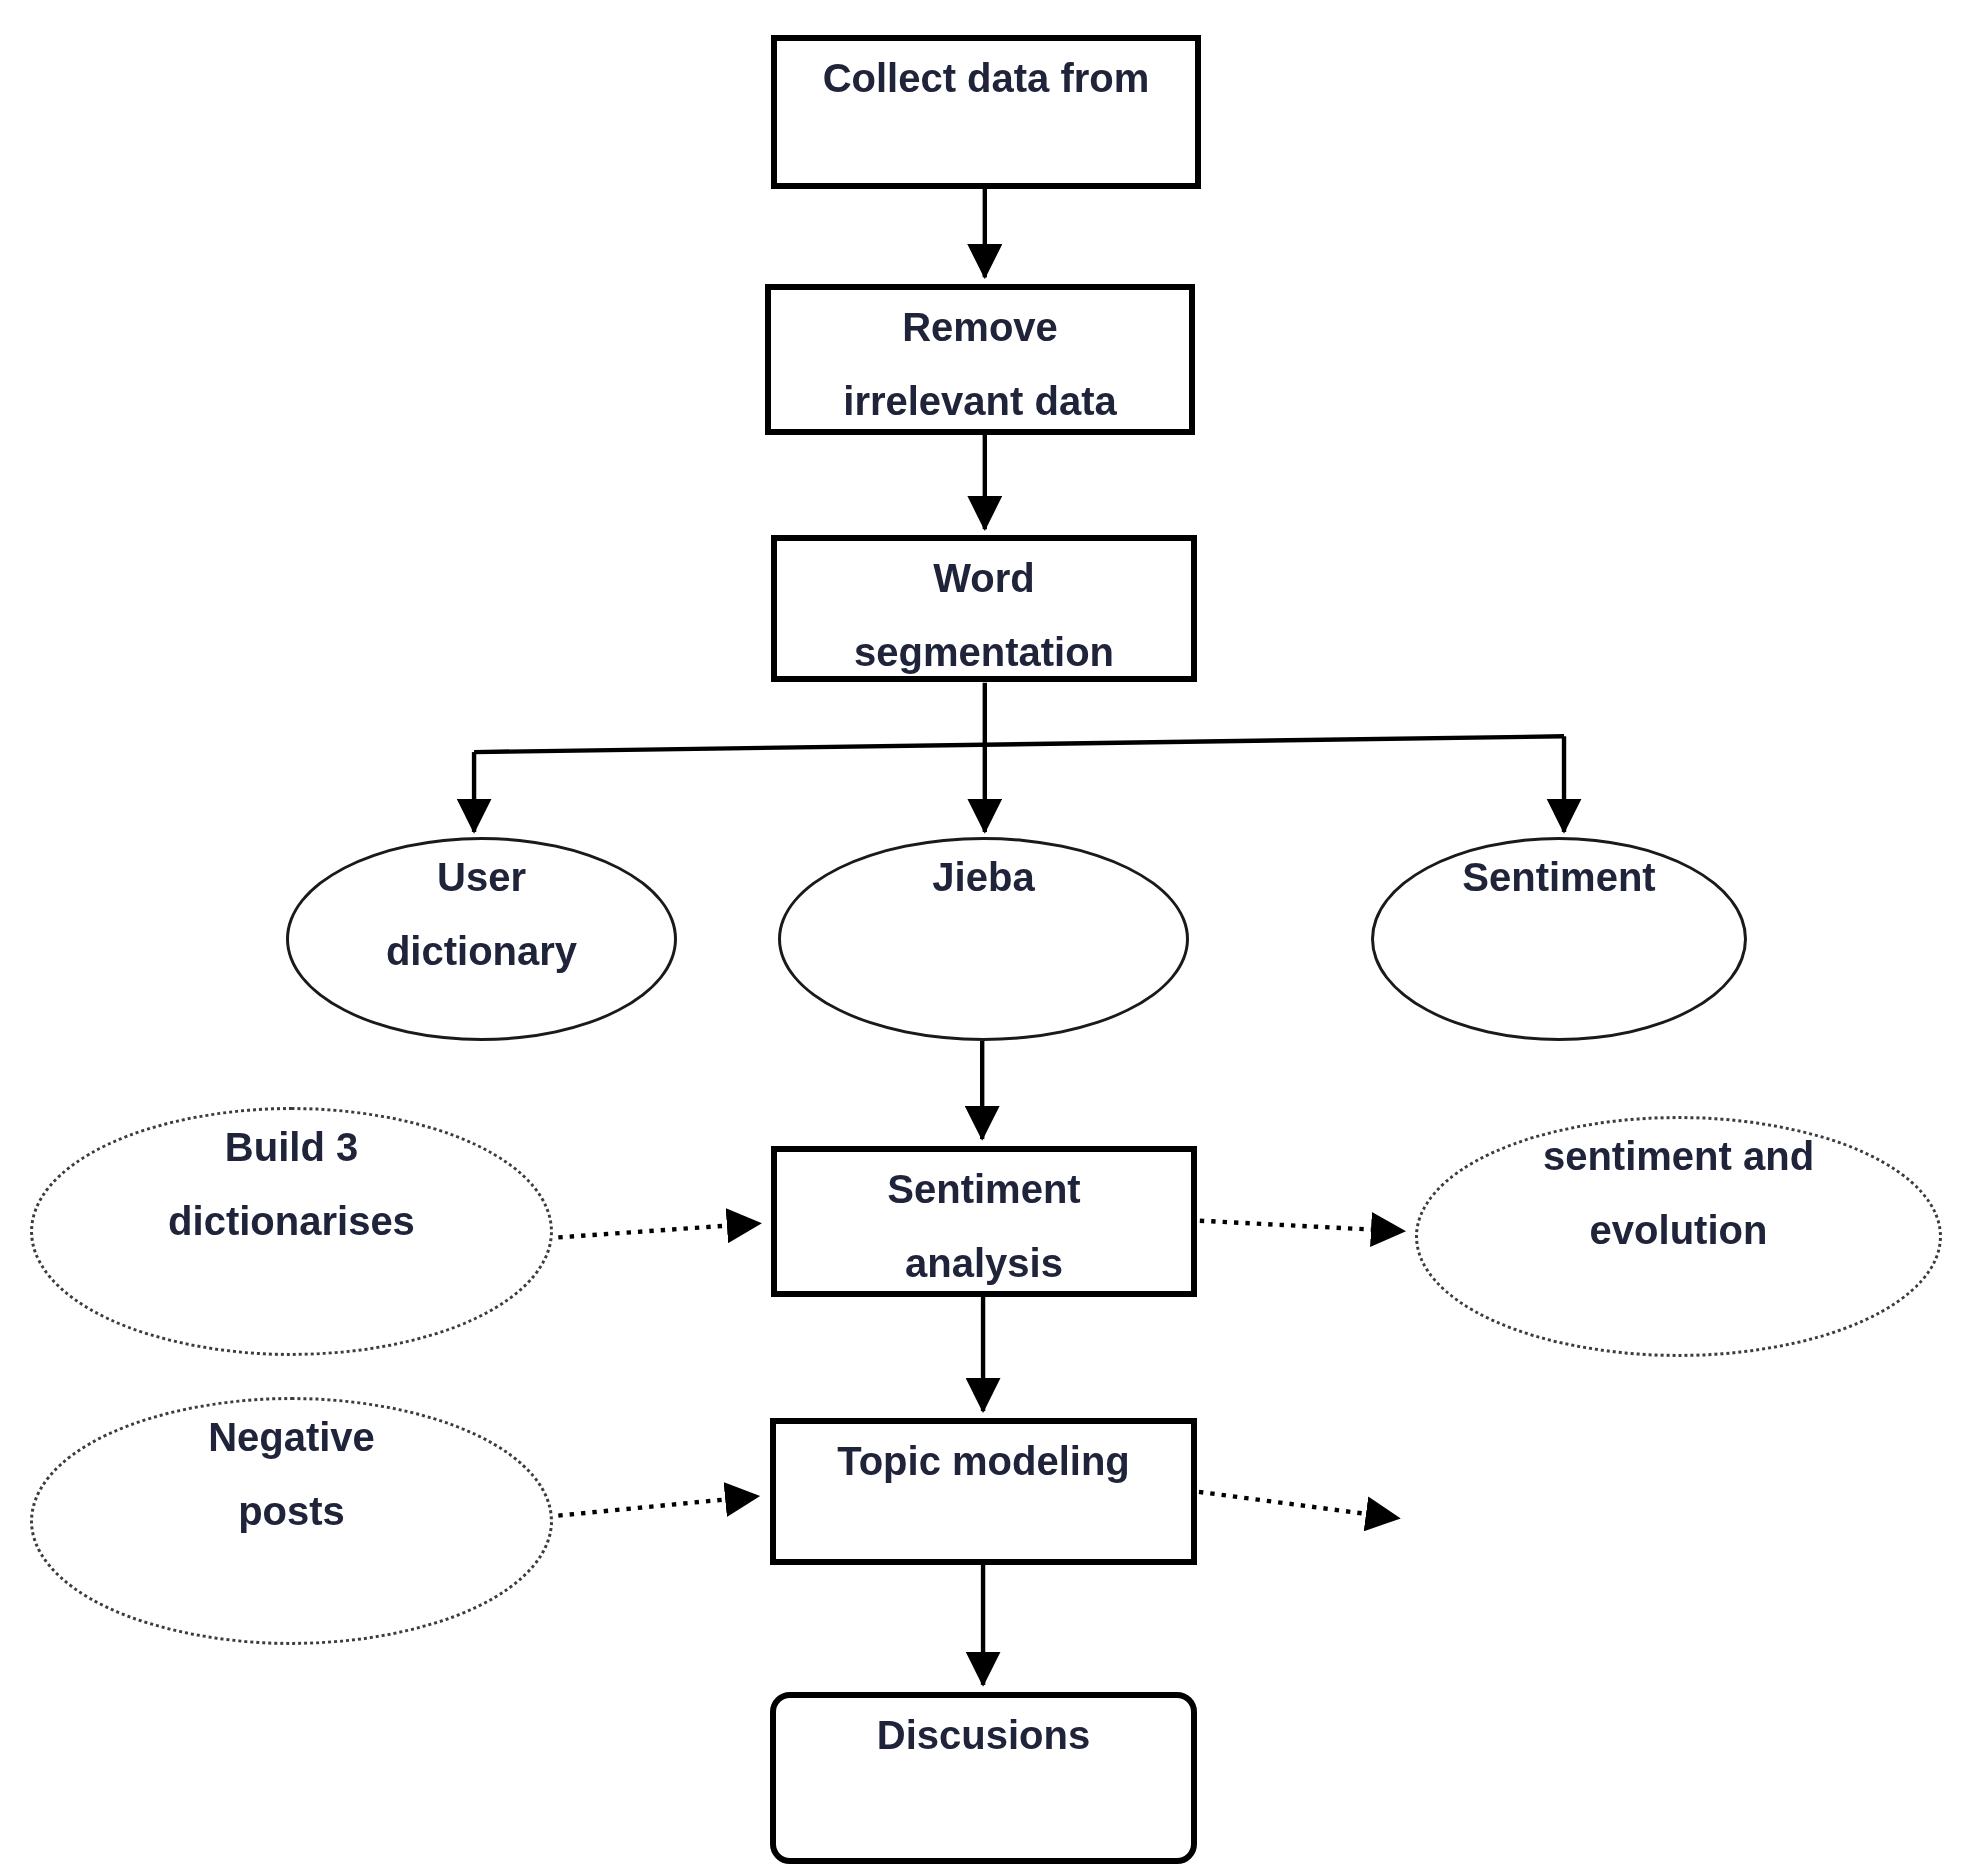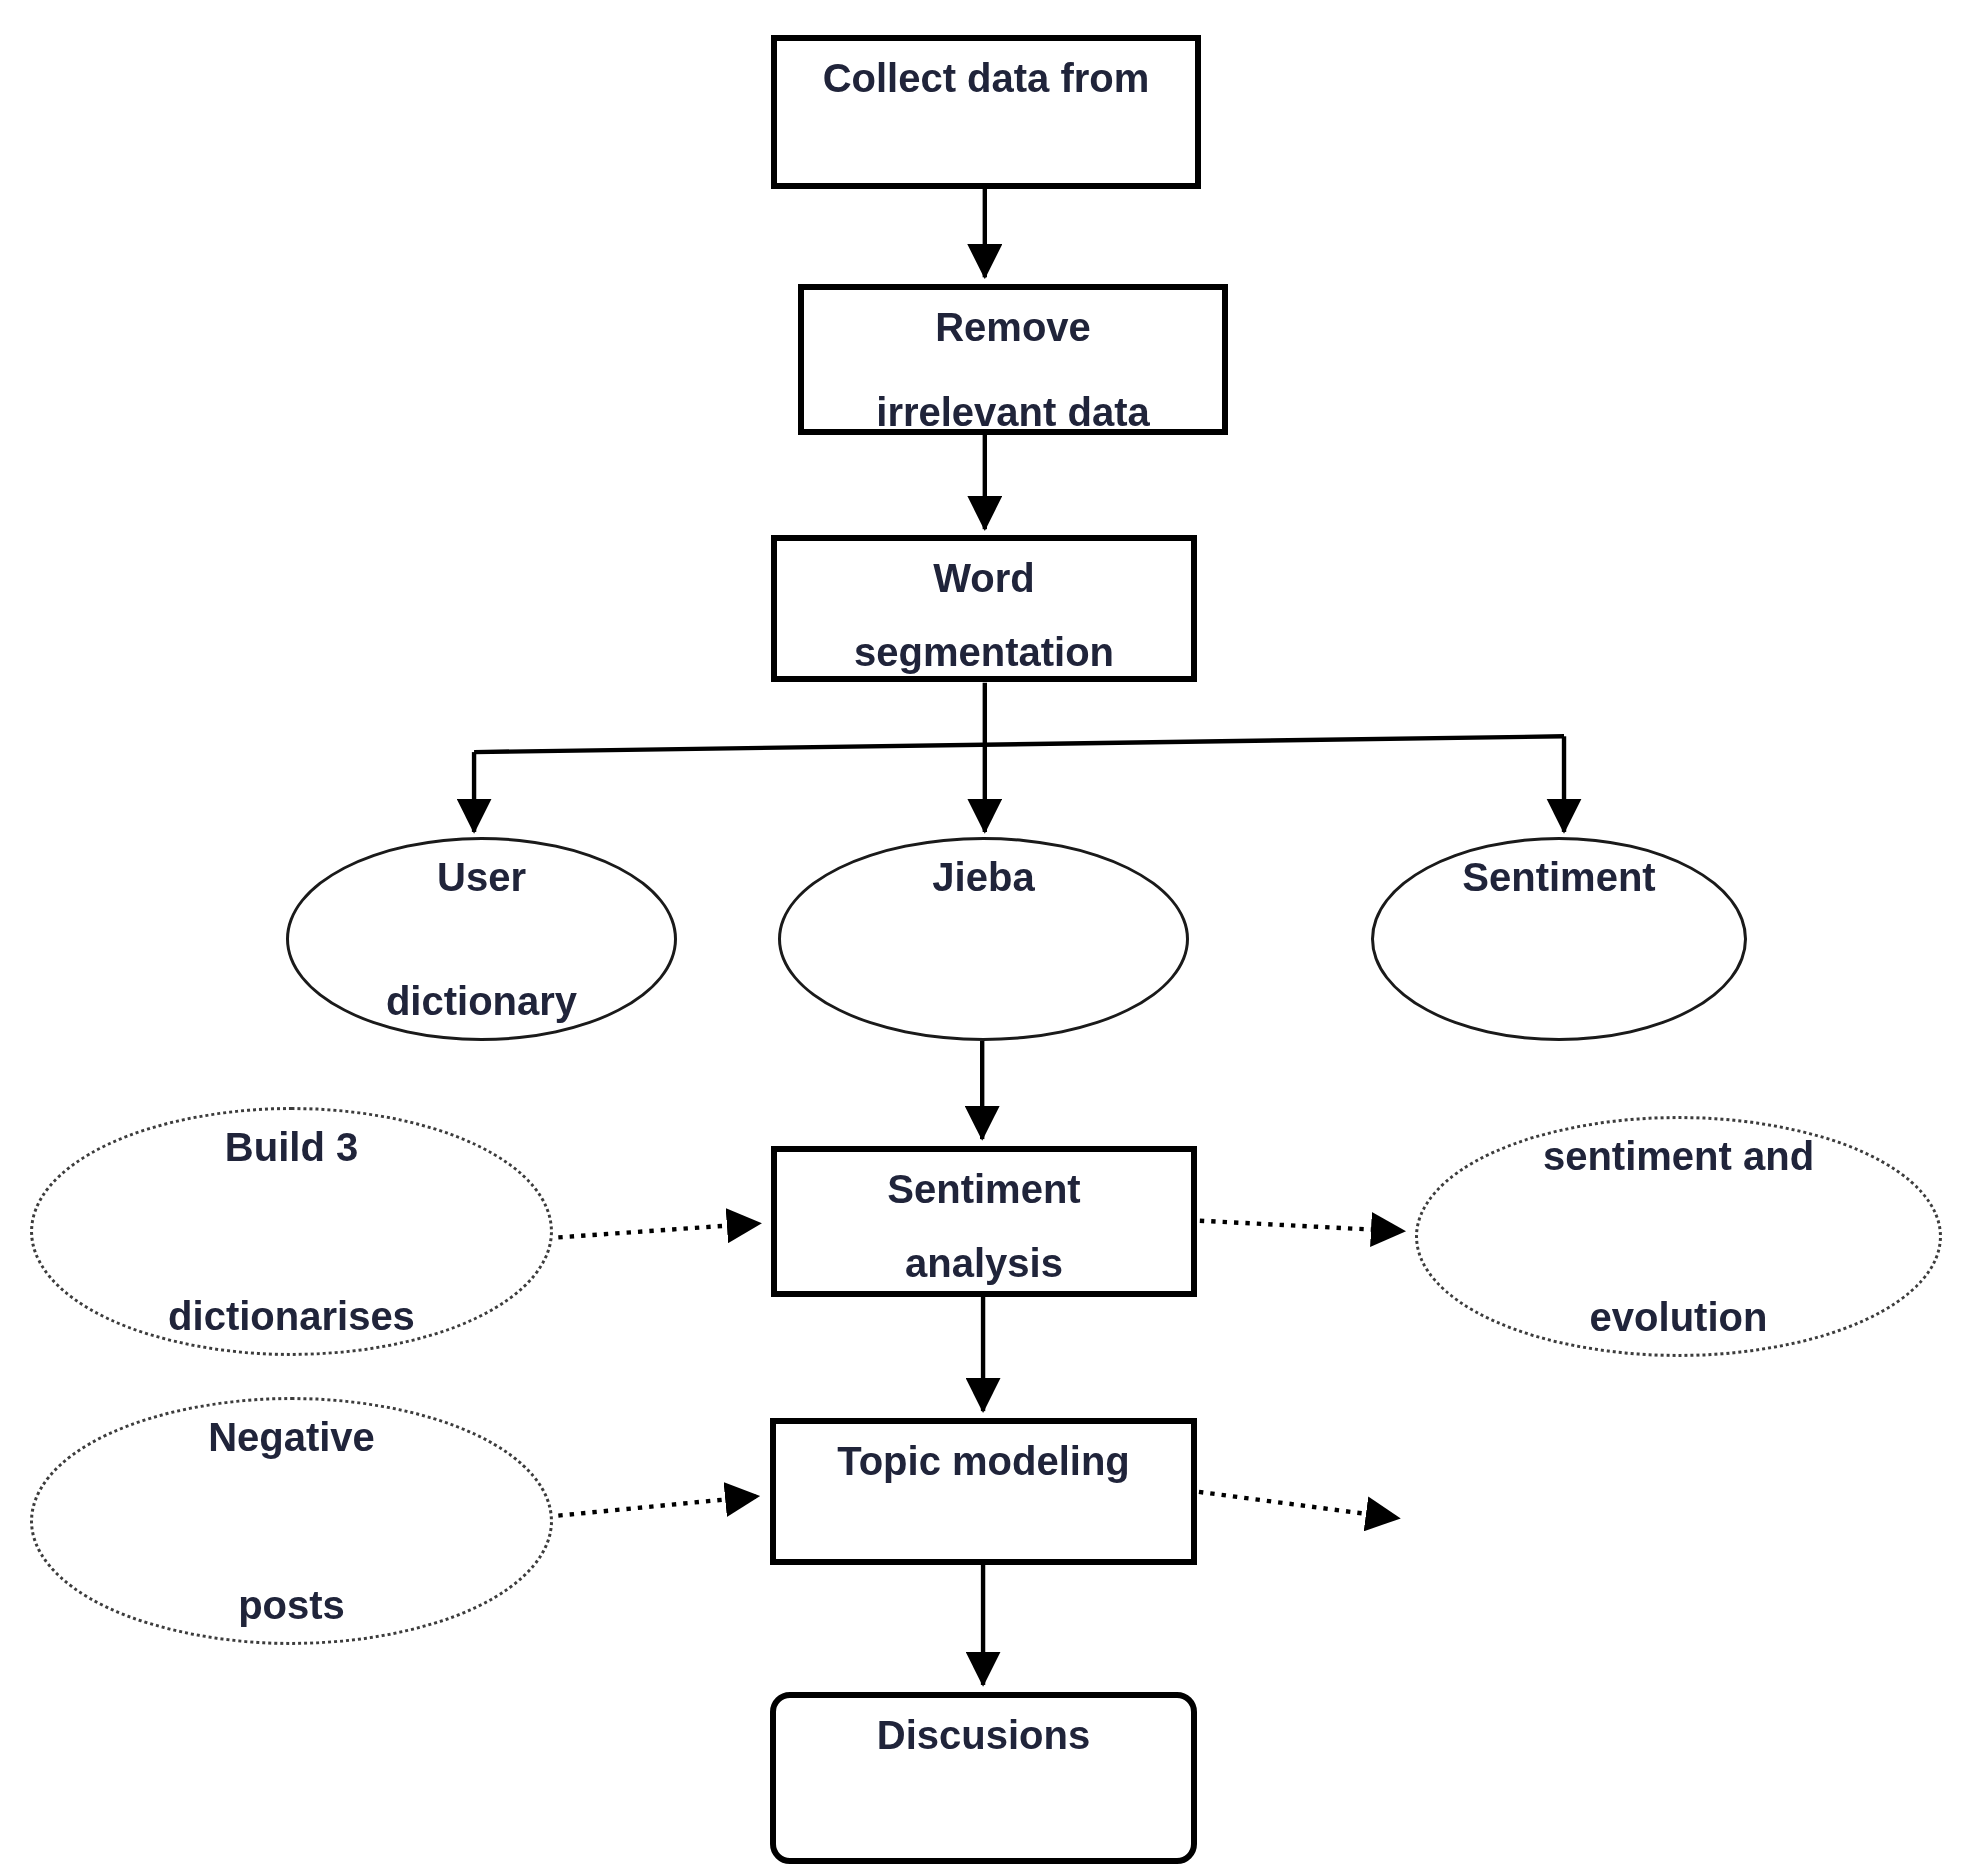--- a/index.html
+++ b/index.html
@@ -11,36 +11,36 @@
     overflow:hidden;
   }
   svg.wires { position:absolute; left:0; top:0; z-index:1; }
   .node {
     position:absolute;
     z-index:2;
     box-sizing:border-box;
     display:flex;
     flex-direction:column;
     align-items:center;
-    justify-content:space-between;
+    justify-content:flex-start;
     text-align:center;
     background:#ffffff;
     color:#20243a;
     font-weight:bold;
     font-size:40px;
     line-height:1.85;
   }
   .node span { white-space:nowrap; }
   .rect    { border:6.1px solid #000000; }
   .ellipse { border:3.5px solid #1a1a1a; border-radius:50%; }
   .ellipse-dotted { border:3.5px dotted #3c3c3c; border-radius:50%; }
 
   
   .n-collect   { left:771px;  top:35px;   width:430px; height:154px; }
-  .n-remove    { left:798px;  top:284px;  width:430px; height:151px;gap:11px; }
+  .n-remove    { left:765px;  top:284px;  width:430px; height:151px; }
   .n-wordseg   { left:771px;  top:535px;  width:426px; height:147px; }
   .n-userdict  { left:286px;  top:837px;  width:391px; height:204px; }
   .n-jieba     { left:778px;  top:837px;  width:411px; height:204px; }
   .n-stopword  { left:1371px; top:837px;  width:376px; height:204px; }
   .n-build3    { left:30px;   top:1107px; width:523px; height:249px; }
   .n-sentiment { left:771px;  top:1146px; width:426px; height:151px; }
   .n-sentevo   { left:1415px; top:1116px; width:527px; height:241px; }
   .n-negposts  { left:30px;   top:1397px; width:523px; height:248px; }
   .n-topic     { left:770px;  top:1418px; width:427px; height:147px; }
   .n-concern   { left:1410px; top:1406px; width:527px; height:239px; }

